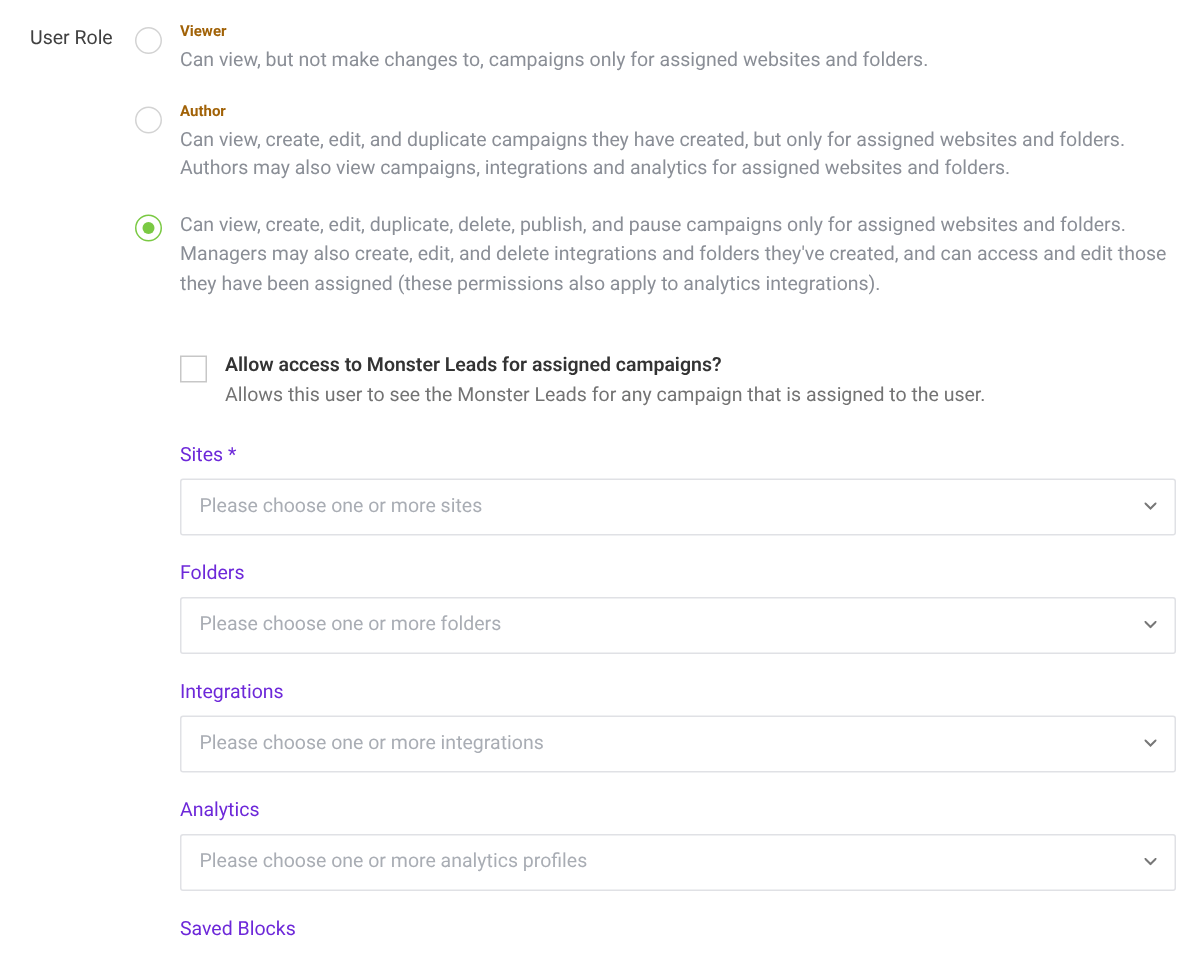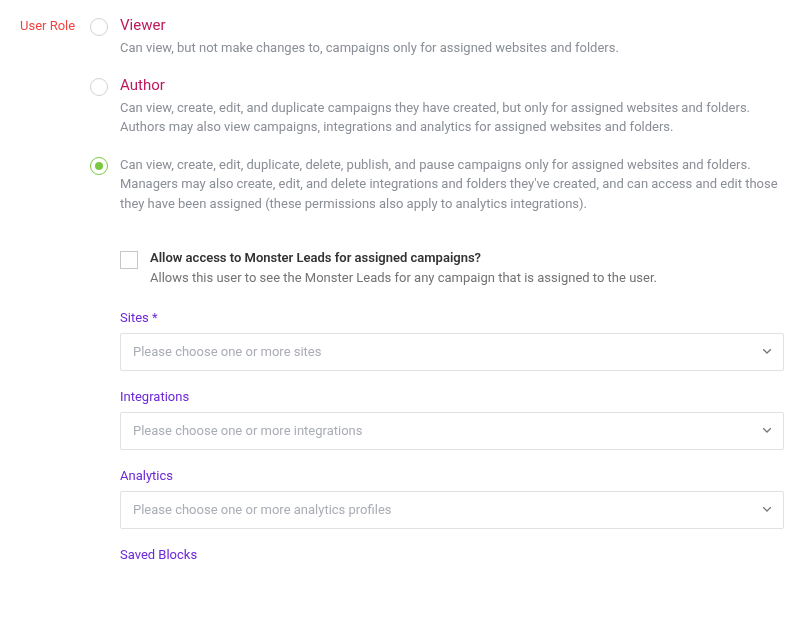--- a/index.html
+++ b/index.html
@@ -12,21 +12,21 @@
       padding: 16px 16px 16px 20px;
     }
     .form-row {
       display: flex;
       align-items: flex-start;
     }
     .section-label {
       width: 70px;
       flex-shrink: 0;
       font-size: 13px;
-      color: #ef4444;
+      color: #404040;
       font-weight: 400;
       padding-top: 2px;
     }
     .options-col {
       flex: 1;
       padding-left: 0;
     }
     .radio-row {
       display: flex;
       align-items: flex-start;
@@ -56,23 +56,23 @@
       background: #7ac943;
       display: none;
     }
     .radio-outer.selected .radio-inner {
       display: block;
     }
     .radio-content {
       flex: 1;
     }
     .role-title {
-      font-size: 15px;
-      font-weight: 400;
-      color: #be185d;
+      font-size: 10px;
+      font-weight: 700;
+      color: #a16207;
       margin-bottom: 4px;
     }
     .role-desc {
       font-size: 13px;
       color: #8a8e96;
       line-height: 1.5;
     }
     .nested {
       margin-left: 30px;
     }
@@ -190,20 +190,31 @@
         <div class="select-like">
           <span class="select-placeholder">Please choose one or more sites</span>
           <span class="chevron">
               <svg width="8" height="5" viewBox="0 0 8 5">
                 <path d="M0 0 L4 4 L8 0" fill="none" stroke="#777" stroke-width="1.3"></path>
               </svg>
             </span>
         </div>
       </div>
 
+      <div class="field-group">
+        <div class="field-label">Folders</div>
+        <div class="select-like">
+          <span class="select-placeholder">Please choose one or more folders</span>
+          <span class="chevron">
+              <svg width="8" height="5" viewBox="0 0 8 5">
+                <path d="M0 0 L4 4 L8 0" fill="none" stroke="#777" stroke-width="1.3"></path>
+              </svg>
+            </span>
+        </div>
+      </div>
 
       <div class="field-group">
         <div class="field-label">Integrations</div>
         <div class="select-like">
           <span class="select-placeholder">Please choose one or more integrations</span>
           <span class="chevron">
               <svg width="8" height="5" viewBox="0 0 8 5">
                 <path d="M0 0 L4 4 L8 0" fill="none" stroke="#777" stroke-width="1.3"></path>
               </svg>
             </span>

